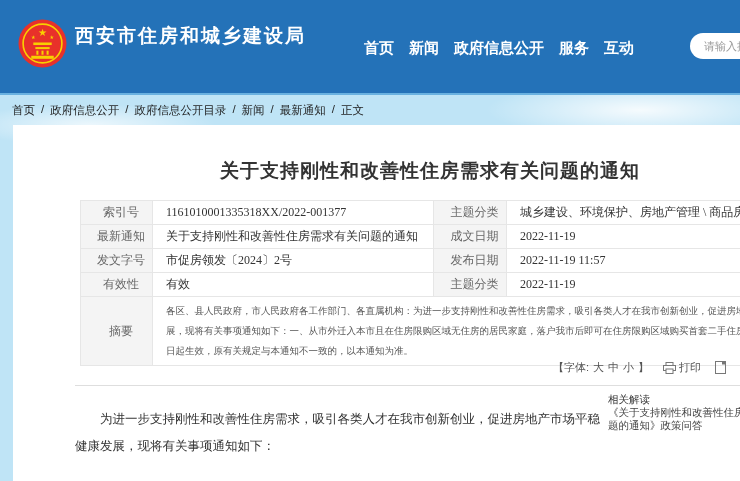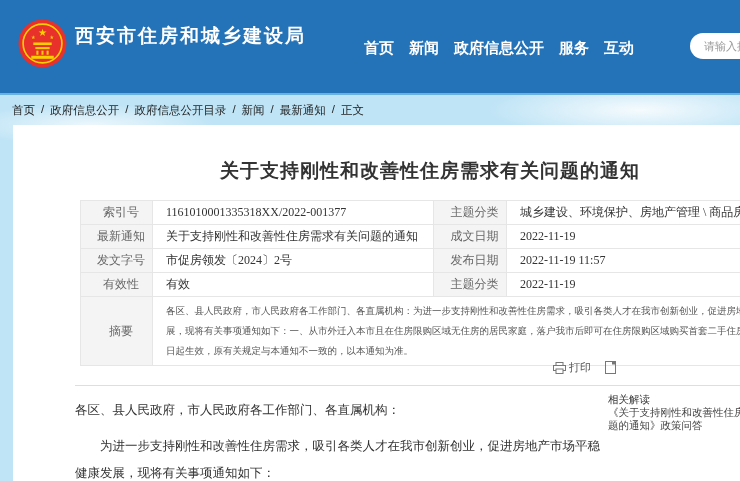--- a/index.html
+++ b/index.html
@@ -153,40 +153,46 @@
       <td class="val abstract-cell" colspan="3">
         <div class="abstract-line">各区、县人民政府，市人民政府各工作部门、各直属机构：为进一步支持刚性和改善性住房需求，吸引各类人才在我市创新创业，促进房地产市场平稳健康发</div>
         <div class="abstract-line">展，现将有关事项通知如下：一、从市外迁入本市且在住房限购区域无住房的居民家庭，落户我市后即可在住房限购区域购买首套二手住房。本通知自发布之</div>
         <div class="abstract-line">日起生效，原有关规定与本通知不一致的，以本通知为准。</div>
       </td>
     </tr>
   </tbody>
     </table>
 
   <div class="tools">
+    <span class="font-ctl">
+      <span>【字体:</span>
+      <span class="font-size-opt">大</span>
+      <span class="font-size-opt">中</span>
+      <span class="font-size-opt">小</span>
+      <span>】</span>
+    </span>
     <span class="tool-btn">
       <svg width="13" height="12" viewBox="0 0 13 12">
         <rect x="3" y="0.5" width="7" height="3" fill="none" stroke="#777" stroke-width="1"></rect>
         <rect x="0.5" y="3.5" width="12" height="5" fill="none" stroke="#777" stroke-width="1"></rect>
         <rect x="3" y="7" width="7" height="4.5" fill="#fff" stroke="#777" stroke-width="1"></rect>
       </svg>
       <span>打印</span>
     </span>
     <span class="tool-btn">
       <svg width="12" height="13" viewBox="0 0 12 13">
         <rect x="0.5" y="0.5" width="10" height="12" fill="none" stroke="#777" stroke-width="1"></rect>
         <rect x="7" y="0.5" width="3.5" height="3" fill="#777"></rect>
       </svg>
     </span>
   </div>
 
   <div class="rule"></div>
 
   <div class="body-text">
-    <p>各区、县人民政府，市人民政府各工作部门、各直属机构：</p>
     <p class="indent">为进一步支持刚性和改善性住房需求，吸引各类人才在我市创新创业，促进房地产市场平稳健康发展，现将有关事项通知如下：</p>
   </div>
 
   <div class="related">
     <div class="related-title">相关解读</div>
     <div class="related-line">《关于支持刚性和改善性住房需求有关问</div>
     <div class="related-line">题的通知》政策问答</div>
   </div>
 
 </div>

